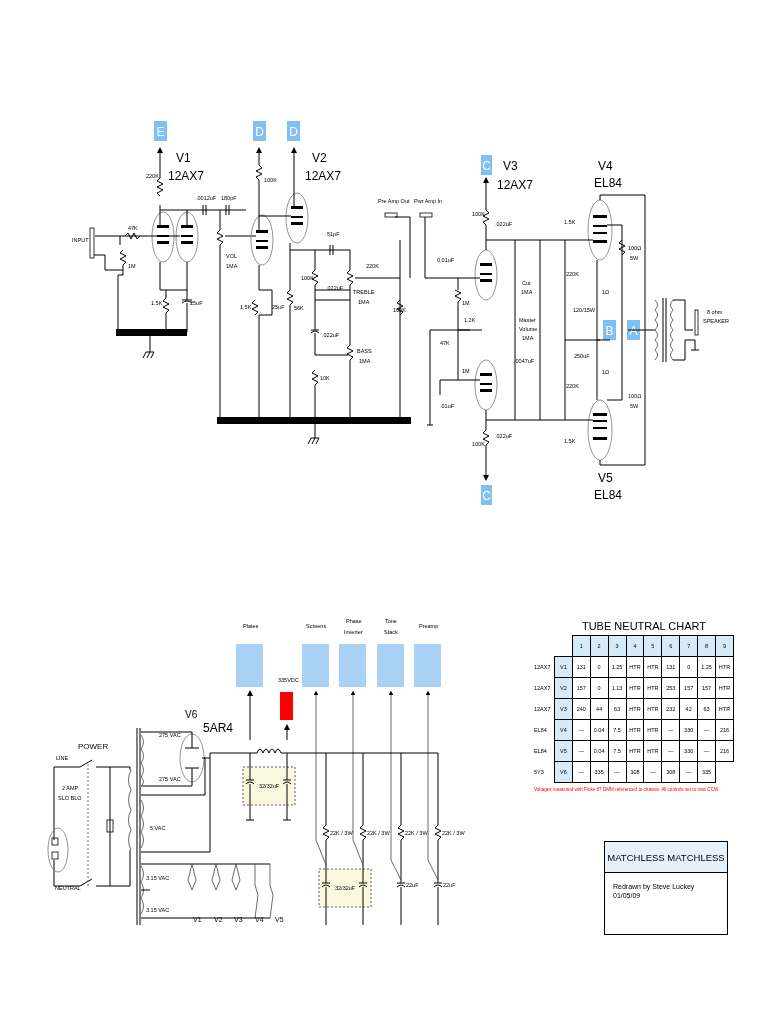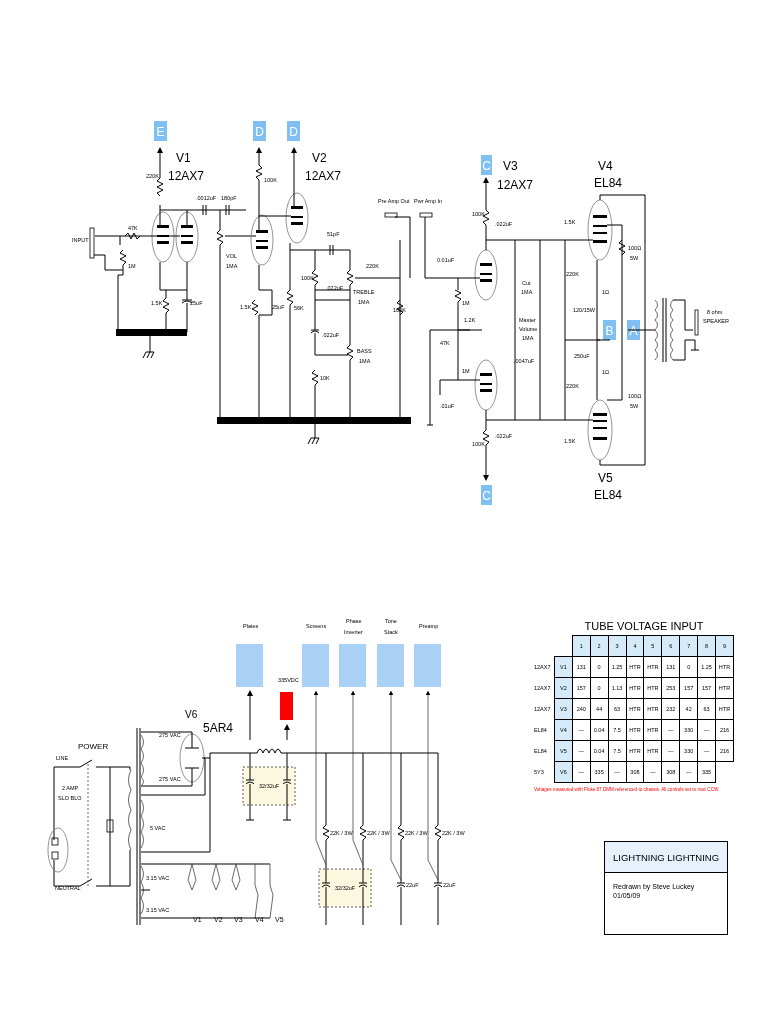--- a/index.html
+++ b/index.html
@@ -307,21 +307,21 @@
   <text class="lbl" x="58" y="800">SLO BLO</text>
   <path class="w" d="M54,767 L80,767 L92,760 M96,767 L130,767 L130,770 M54,767 L54,840 M54,860 L54,886 L80,886 L92,879 M96,886 L130,886 L130,850 M110,767 L110,886"></path>
   <path class="thin" d="M88,764 L88,886" stroke-dasharray="2 2"></path>
   <ellipse class="tube" cx="58" cy="850" rx="10" ry="22"></ellipse>
   <rect x="52" y="838" width="6" height="7" fill="none" stroke="#000" stroke-width="0.8"></rect>
   <rect x="52" y="852" width="6" height="7" fill="none" stroke="#000" stroke-width="0.8"></rect>
   <rect x="107" y="820" width="6" height="12" fill="none" stroke="#000" stroke-width="0.8"></rect>
 </svg>
 
 <div id="vchart">
-  <div class="title">TUBE VOLTAGE INPUT</div>
+  <div class="title">TUBE NEUTRAL CHART</div>
   <table>
     <tbody>
         <tr>
       <td class="type blank"></td>
       <td class="blank"></td>
       <td class="hdr">1</td>
       <td class="hdr">2</td>
       <td class="hdr">3</td>
       <td class="hdr">4</td>
       <td class="hdr">5</td>
@@ -407,18 +407,18 @@
           <td>—</td>
           <td>335</td>
           <td class="blank"></td>
     </tr>
   </tbody>
     </table>
   <div class="note">Voltages measured with Fluke 87 DMM referenced to chassis. All controls set to max CCW.</div>
 </div>
 
 <div id="titleblock">
-  <div class="tb-head">LIGHTNING LIGHTNING</div>
+  <div class="tb-head">MATCHLESS MATCHLESS</div>
   <div class="tb-body">
     <div>Redrawn by Steve Luckey</div>
     <div>01/05/09</div>
   </div>
 </div>
 
 </body></html>

